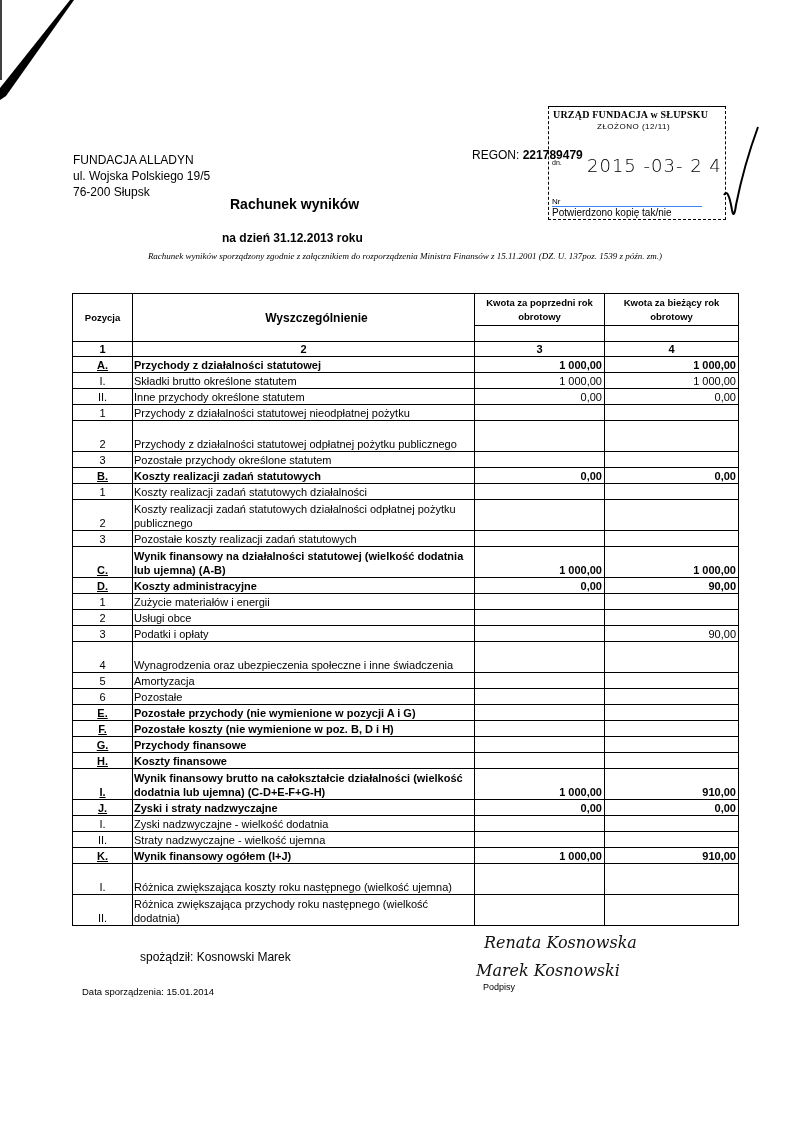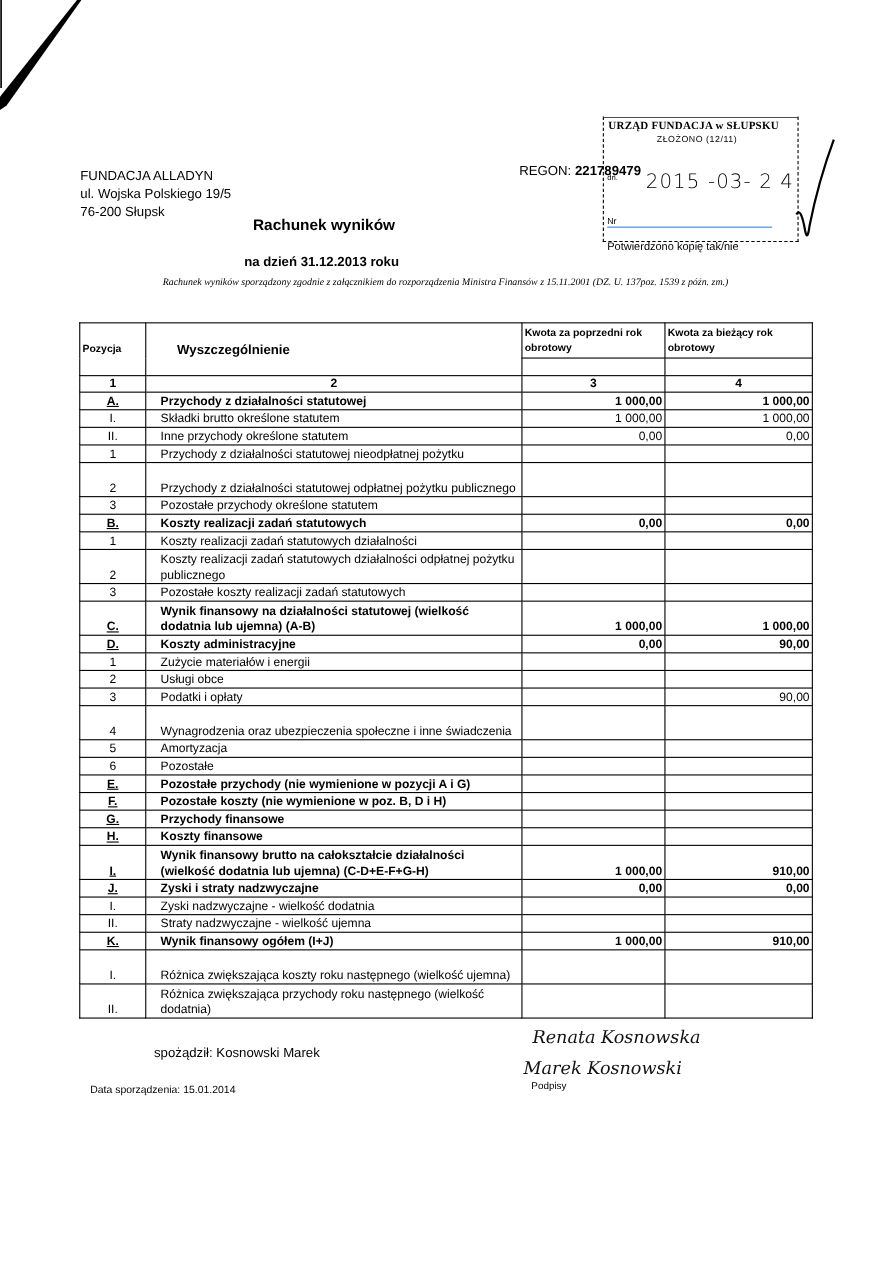--- a/index.html
+++ b/index.html
@@ -11,33 +11,33 @@
   .regon b { font-weight:bold; }
   .title { left:230px; top:196px; font-size:14px; font-weight:bold; }
   .date-line { left:222px; top:231px; font-size:12px; font-weight:bold; }
   .legal { left:80px; top:249px; width:650px; font-size:9px; font-style:italic; text-align:center; line-height:14px;font-family:Liberation Serif, serif; }
   .stamp { left:548px; top:106px; width:176px; height:112px; border:1px dashed #000; border-top:1px solid #000; }
   .stamp .s1 { position:absolute; left:4px; top:2px; font-family:"Liberation Serif", serif; font-weight:bold; font-size:10px; letter-spacing:0.2px; }
   .stamp .s2 { position:absolute; left:48px; top:15px; font-size:8px; letter-spacing:0.5px; }
   .stamp .s3 { position:absolute; left:38px; top:48px; font-size:18px; letter-spacing:1px; font-family:"DejaVu Sans", sans-serif; font-weight:300; }
   .stamp .s3small { position:absolute; left:3px; top:52px; font-size:7px; }
   .stamp .s4 { position:absolute; left:3px; top:90px; font-size:8px; width:150px; border-bottom:1px solid #3b82f6; height:9px; }
-  .stamp .s5 { position:absolute; left:3px; top:112px; font-size:10px; }
+  .stamp .s5 { position:absolute; left:3px; top:100px; font-size:10px; }
   .check { left:722px; top:125px; width:40px; height:100px; }
 
   table.fin { position:absolute; left:72px; top:293px; width:666px; border-collapse:collapse; font-size:11px; table-layout:fixed; }
   table.fin td, table.fin th { border:1px solid #000; padding:0 2px; line-height:14px; vertical-align:bottom; }
-  table.fin th { font-weight:bold; font-size:9.5px; text-align:left; vertical-align:middle; }
+  table.fin th { font-weight:bold; font-size:9.5px; text-align:center; vertical-align:middle; }
   table.fin th.wysz { font-size:12px;padding-left:28px; }
   table.fin .num-row td { text-align:center; font-weight:bold; font-size:11px; }
   table.fin td.poz { text-align:center; }
   table.fin td.amt { text-align:right; }
   table.fin tr.b td { font-weight:bold; }
   table.fin tr.b td.poz { text-decoration:underline; }
-  table.fin td.lbl { padding-left:13px; }
+  table.fin td.lbl { padding-left:1px; }
   table.fin tr.h1 td { height:15px; }
   table.fin tr.h2 td { height:30px; }
 
   .made { left:140px; top:950px; font-size:12px; }
   .made-date { left:82px; top:986px; font-size:9.5px; }
   .podpisy { left:483px; top:982px; font-size:9px; }
   .sig { left:470px; top:928px; width:260px; height:60px; }
 </style>
 </head>
 <body>

